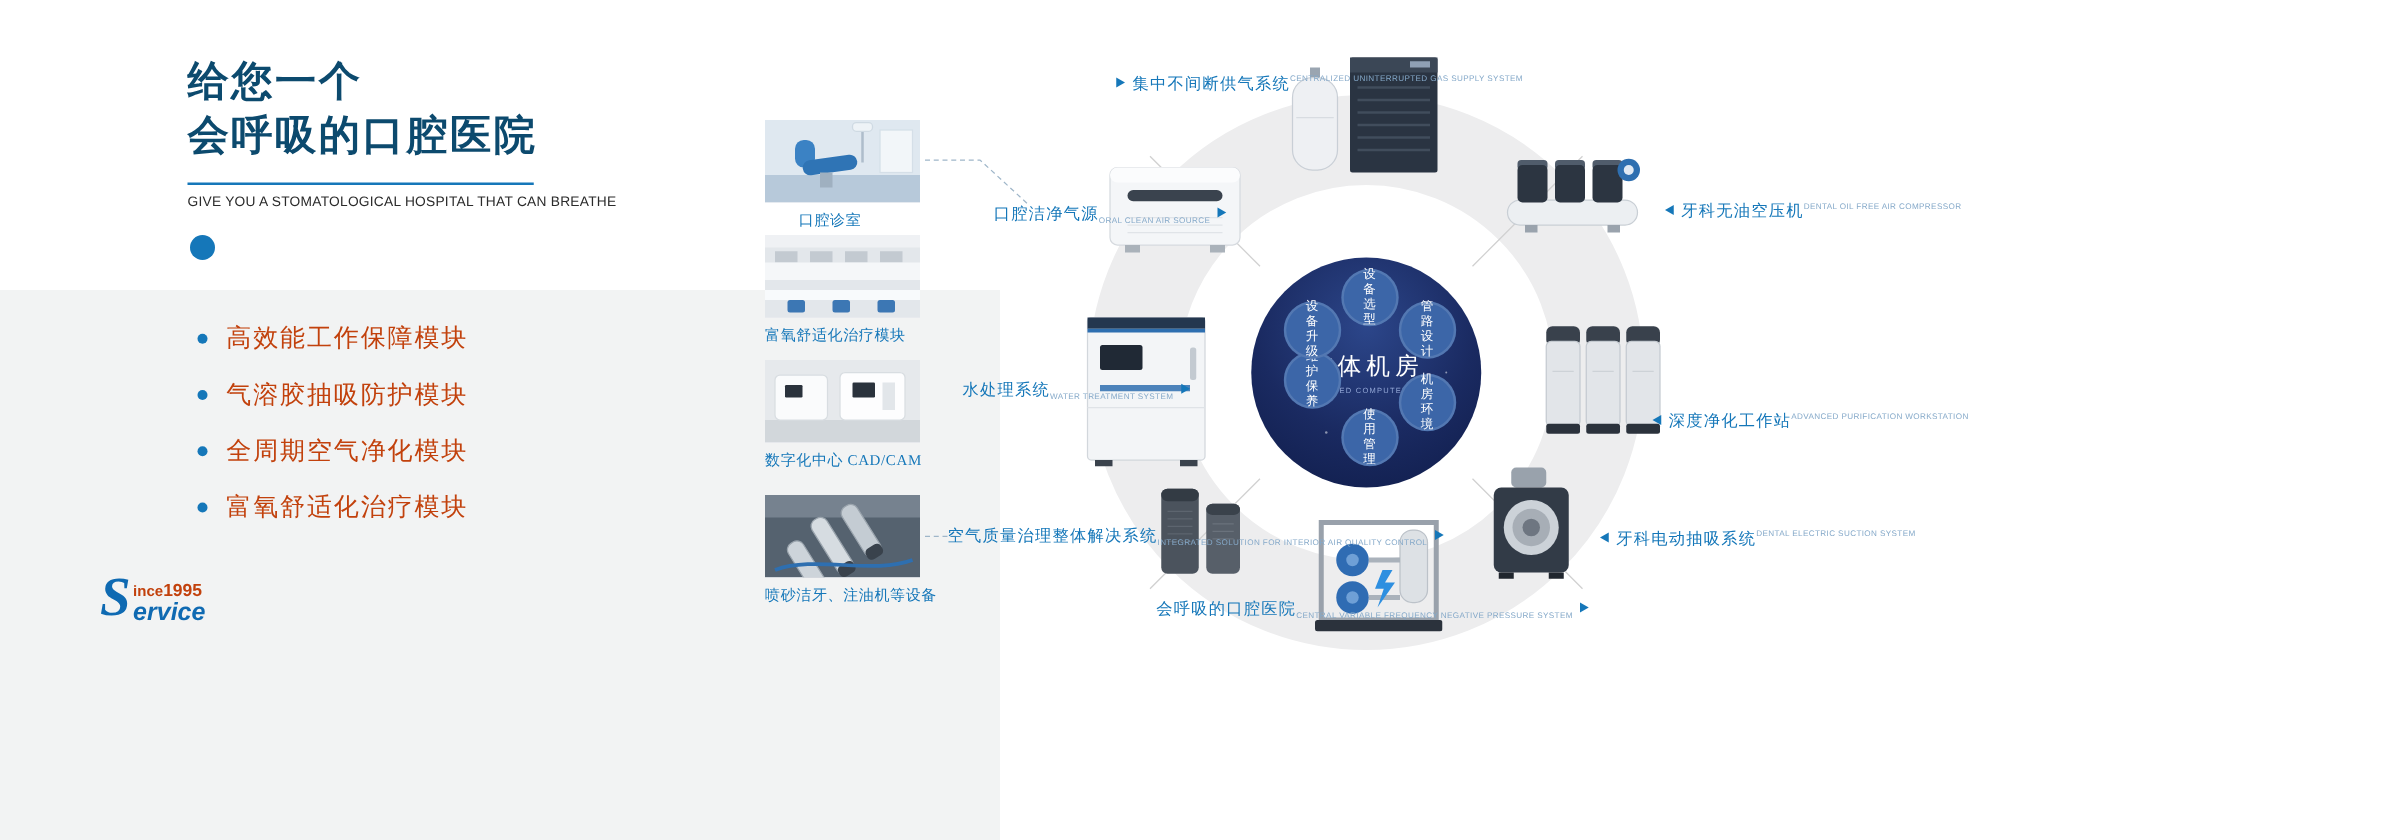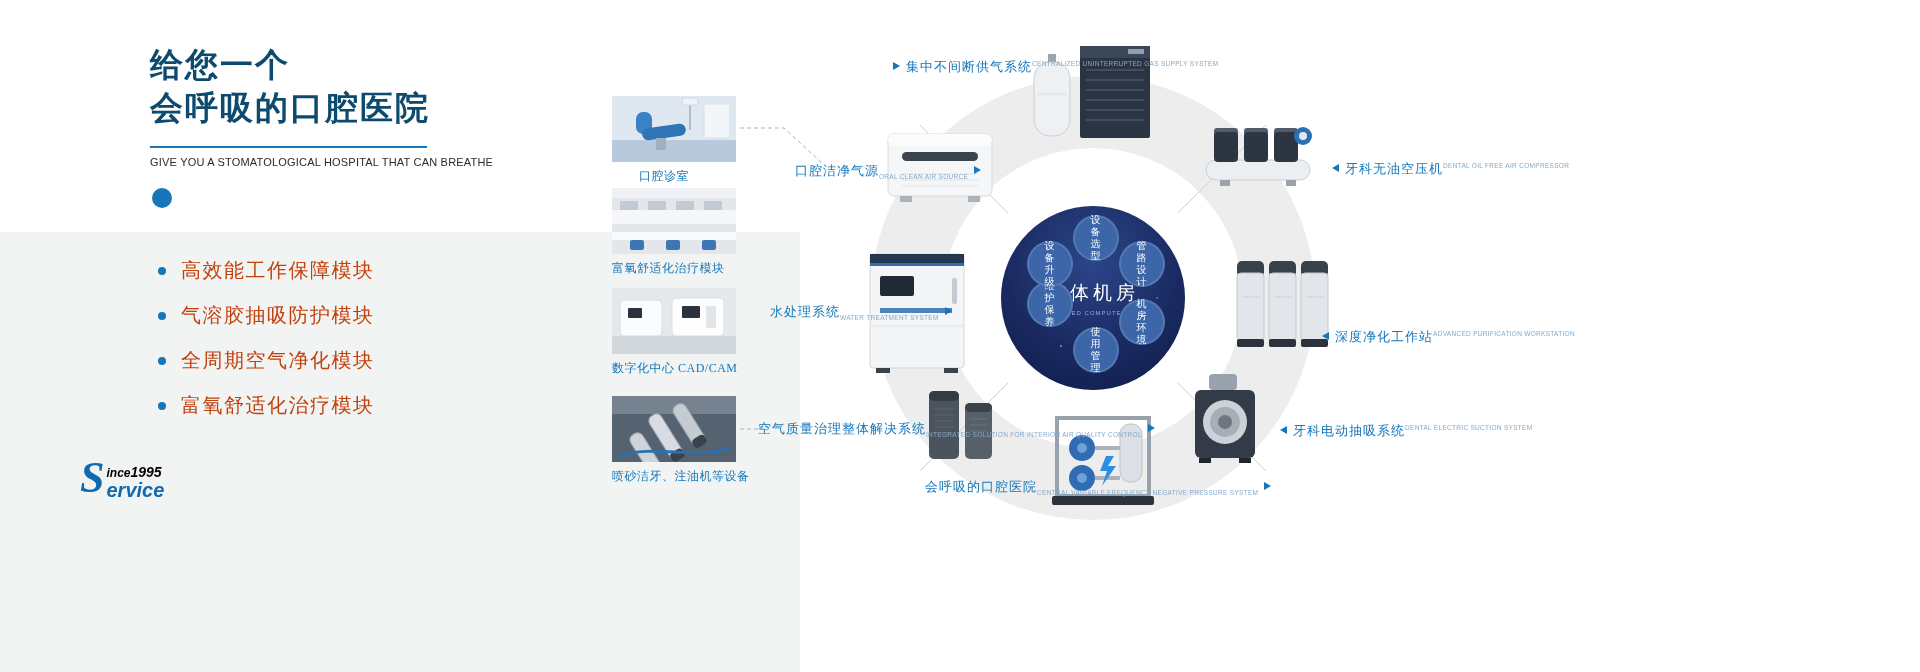--- a/index.html
+++ b/index.html
@@ -18,21 +18,21 @@
 
   .modules{position:absolute;left:158px;top:248px;margin:0;padding:0;list-style:none;}
   .module{display:flex;align-items:center;gap:15px;height:45px;}
   .m-dot{width:8px;height:8px;border-radius:50%;background:#1577b9;flex:none;}
   .m-text{font-family:"Liberation Serif",serif;font-size:20px;color:#c2410c;letter-spacing:1.5px;}
 
   .logo{position:absolute;left:80px;top:453px;display:flex;align-items:center;}
   .logo-s{font-family:"Liberation Serif",serif;font-style:italic;font-weight:bold;font-size:44px;
           color:#0f6ab2;line-height:.9;}
   .logo-col{display:flex;flex-direction:column;margin-left:2px;}
-  .logo-top{font-style:italic;font-weight:bold;font-size:12px;color:#000000;line-height:1;margin-top:12px;}
+  .logo-top{font-weight:bold;font-size:12px;color:#c2410c;line-height:1;margin-top:12px;}
   .logo-year{font-size:14px;}
   .logo-bottom{font-style:italic;font-weight:bold;font-size:20px;color:#0f6ab2;line-height:1.15;}
 
   
   .photo{position:absolute;left:612px;width:104px;margin:0;}
   .photo-img{width:124px;height:66px;overflow:hidden;background:#dde3e9;}
   .photo-img svg{display:block;width:100%;height:100%;}
   .photo-cap{margin-top:6px;text-align:center;font-family:"Liberation Serif",serif;
              font-size:12px;color:#1577b9;letter-spacing:.5px;white-space:nowrap;}
 

